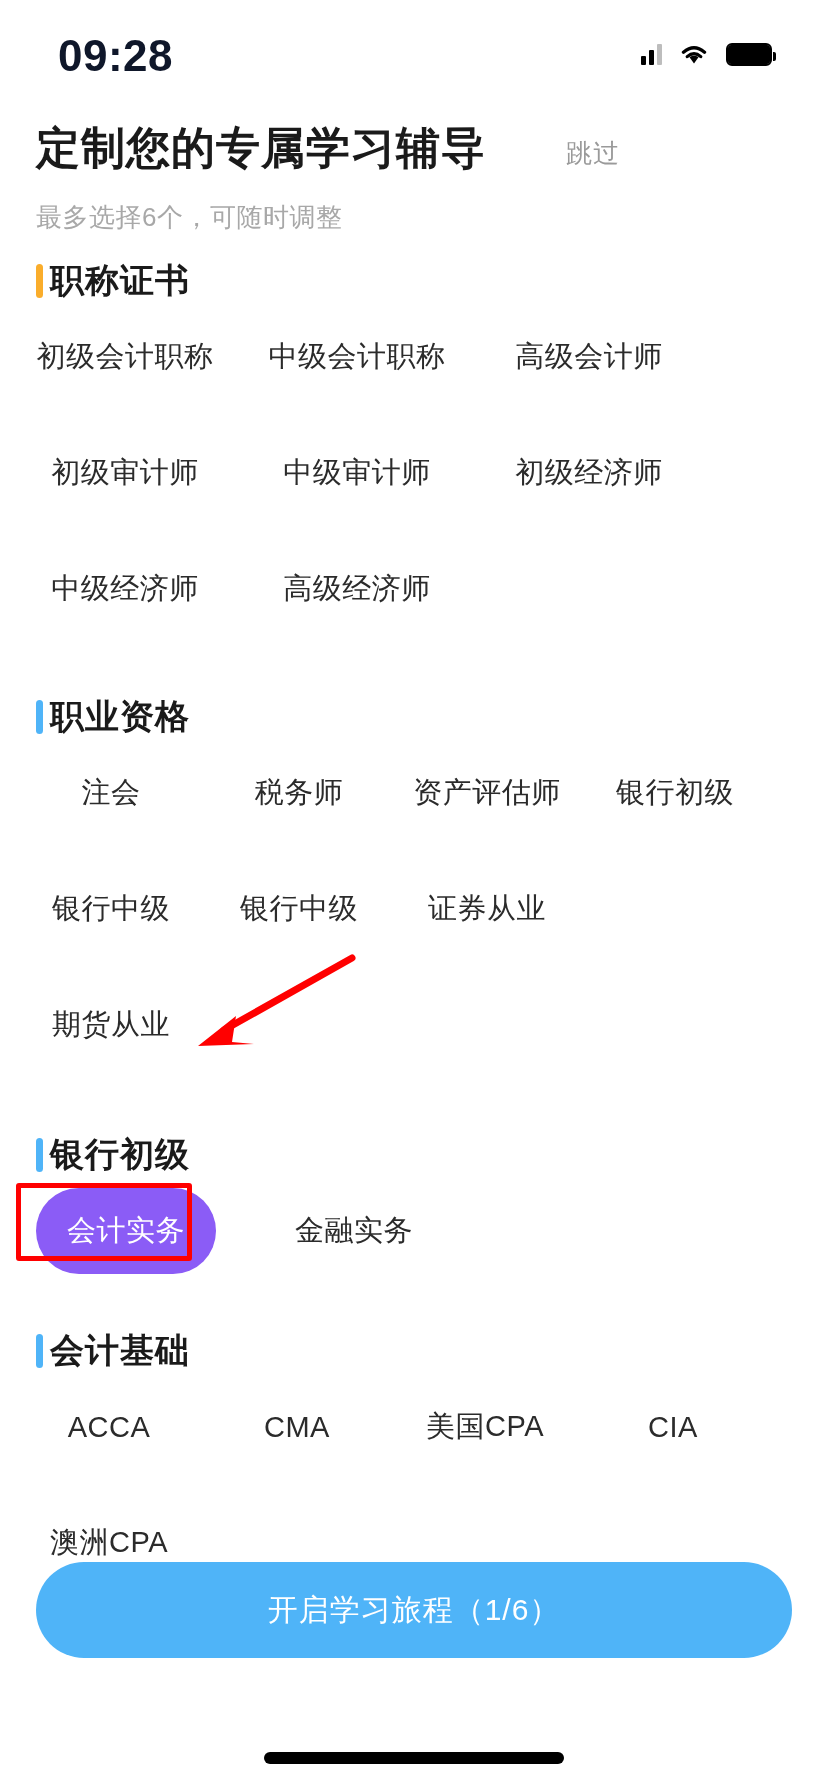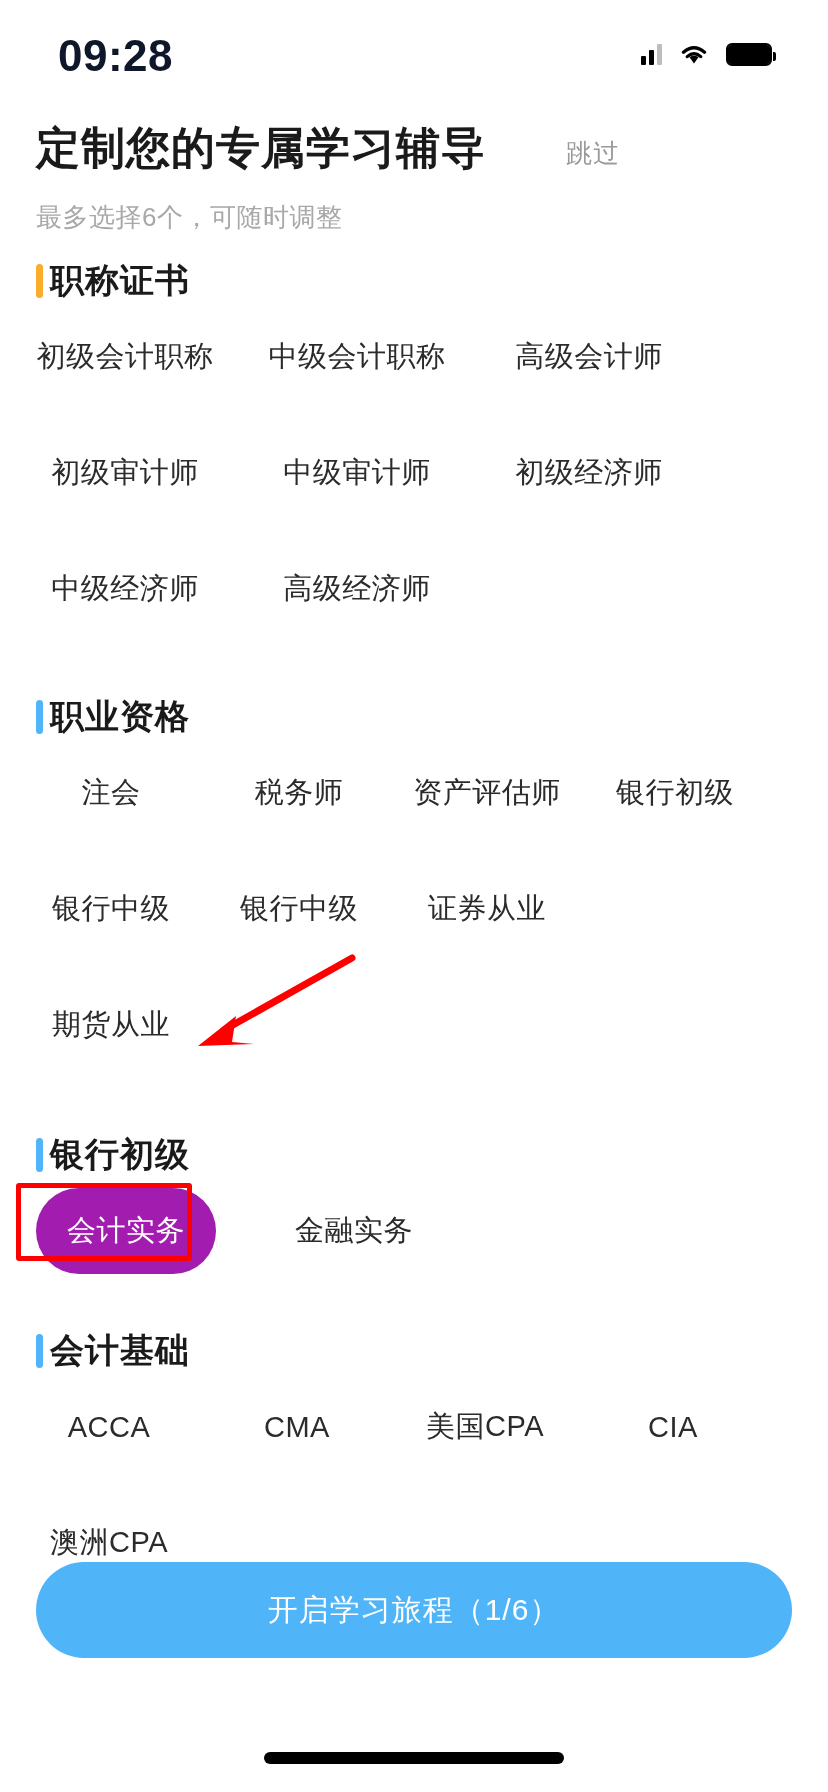--- a/index.html
+++ b/index.html
@@ -96,21 +96,21 @@
   .chip {
     height:86px;
     display:flex; align-items:center; justify-content:center;
     font-size:29px; color:#2b2b2b;
     letter-spacing:0.5px;
     padding:0 22px;
     border-radius:43px;
     white-space:nowrap;
   }
   .chip.selected {
-    background:#a21caf; color:#ffffff;
+    background:#8b5cf6; color:#ffffff;
     min-width:180px;
   }
 
   
   .sec-zc .chip { width:178px; margin-right:54px; }
   .sec-zy .chip { width:150px; margin-right:38px; }
   .sec-sw .chip { width:180px; margin-right:48px; }
   .sec-gj .chip { width:146px; margin-right:42px; }
 
   .sec-zc { margin-top:2px; }

